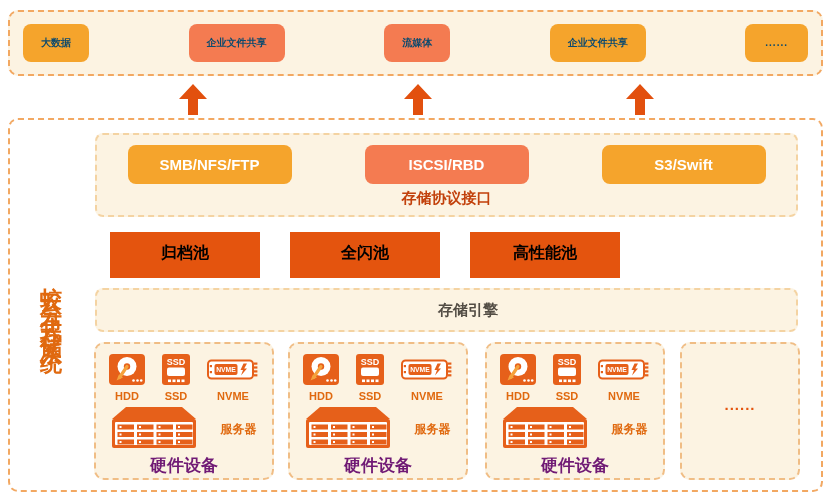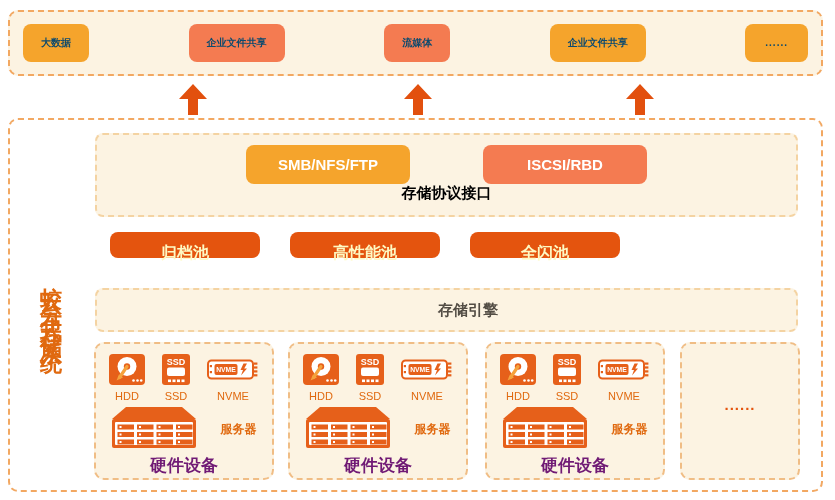--- a/index.html
+++ b/index.html
@@ -42,28 +42,28 @@
   .protocol-section {
     position: absolute; left: 85px; top: 13px; width: 703px; height: 84px;
     background: #FCF3E2; border: 2px dashed #F4D3A2; border-radius: 8px;
   }
   .protocol-nodes { display: flex; justify-content: center; gap: 73px; margin-top: 10px; }
   .protocol-node {
     width: 164px; height: 39px; line-height: 39px; border-radius: 8px;
     color: #ffffff; font-size: 15px; font-weight: bold; text-align: center;
   }
   .section-label {
-    text-align: center; font-size: 15px; font-weight: bold; color: #000000;
+    margin-top: 5px; text-align: center; font-size: 15px; font-weight: bold; color: #c2410c;
   }
 
   
   .pools-row { position: absolute; left: 100px; top: 112px; display: flex; gap: 30px; }
   .pool-node {
-    width: 150px; height: 26px; line-height: 42px; background: #E4540E; border-radius: 8px;
-    color: #fef9c3; font-size: 16px; font-weight: bold; text-align: center;
+    width: 150px; height: 46px; line-height: 42px; background: #E4540E; border-radius: 0;
+    color: #000000; font-size: 16px; font-weight: bold; text-align: center;
   }
 
   
   .engine-bar {
     position: absolute; left: 85px; top: 168px; width: 703px; height: 44px;
     background: #FCF3E2; border: 2px dashed #F4D3A2; border-radius: 8px;
     display: flex; align-items: center; justify-content: center;
     font-size: 15px; font-weight: bold; color: #534D45; padding-left: 43px;
   }
 
@@ -75,21 +75,21 @@
   .hw-1 { left: 84px; } .hw-2 { left: 278px; } .hw-3 { left: 475px; }
   .hw-more {
     position: absolute; top: 222px; left: 670px; width: 120px; height: 138px;
     background: #FCF3E2; border: 2px dashed #F0BD85; border-radius: 10px;
     display: flex; align-items: center; justify-content: center;
     color: #E4540E; font-size: 15px; font-weight: bold; letter-spacing: 1px; padding-bottom: 14px;
   }
   .devices-row { display: flex; justify-content: space-between; padding: 9px 13px 0 13px; }
   .device { display: flex; flex-direction: column; align-items: center; gap: 5px; }
   .device-icon-wrap { height: 32px; display: flex; align-items: center; }
-  .device-label { font-size: 11px; font-weight: normal; color: #E0690F; }
+  .device-label { font-size: 11px; font-weight: bold; color: #E0690F; }
   .server-row { display: flex; align-items: center; justify-content: center; gap: 25px; margin-top: 5px; }
   .server-label { font-size: 12px; font-weight: bold; color: #E0690F; }
   .hw-title { margin-top: 2px; text-align: center; font-size: 17px; font-weight: bold; color: #701a75; }
 </style>
 </head>
 <body>
 
 <div id="root">
 
   <div class="top-panel">
@@ -111,28 +111,29 @@
   </svg>
 
   <div class="main-panel">
 
     <div class="vertical-title">蛟云分布式存储系统</div>
 
     <div class="protocol-section">
       <div class="protocol-nodes">
         <div class="protocol-node amber">SMB/NFS/FTP</div>
         <div class="protocol-node coral">ISCSI/RBD</div>
+        <div class="protocol-node amber">S3/Swift</div>
       </div>
       <div class="section-label">存储协议接口</div>
     </div>
 
     <div class="pools-row">
       <div class="pool-node">归档池</div>
+      <div class="pool-node">全闪池</div>
       <div class="pool-node">高性能池</div>
-      <div class="pool-node">全闪池</div>
     </div>
 
     <div class="engine-bar">
       <span>存储引擎</span>
     </div>
 
     <div class="hw-box hw-1">
       <div class="devices-row">
         <div class="device">
           <span class="device-icon-wrap">

